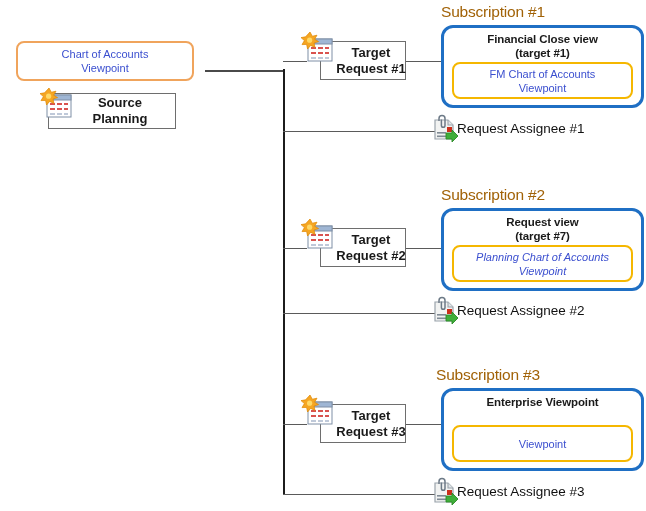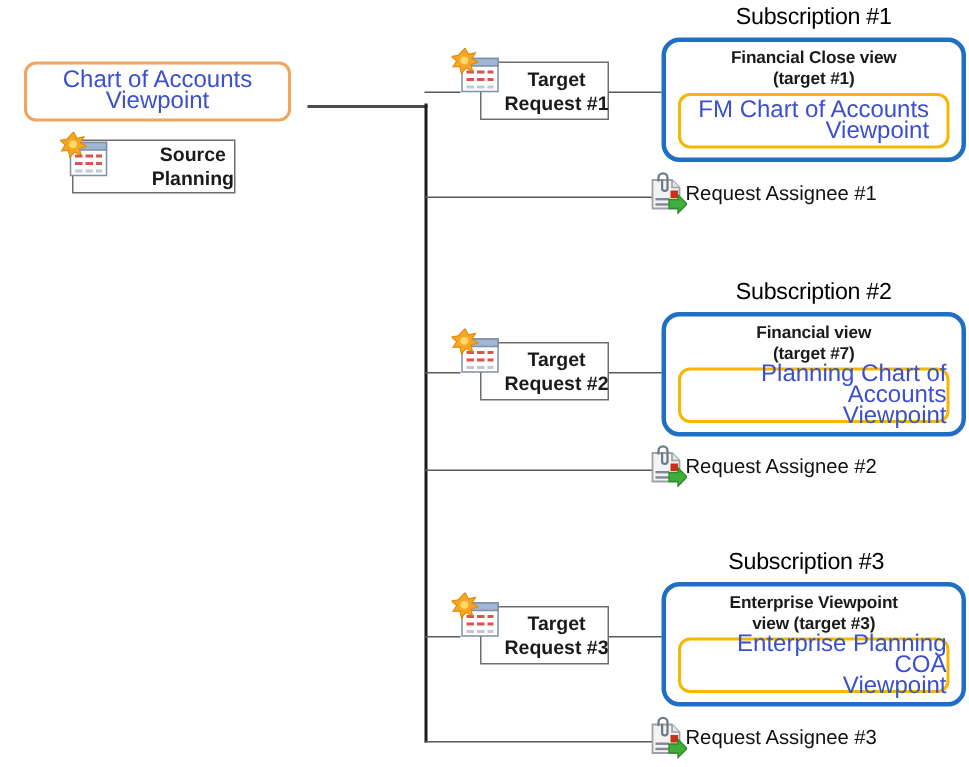--- a/index.html
+++ b/index.html
@@ -51,34 +51,34 @@
 
   
   .viewpoint {
     position: absolute;
     border-radius: 8px;
     box-sizing: border-box;
     display: flex;
     align-items: center;
     justify-content: center;
     text-align: center;
-    font-size: 16px;
+    font-size: 11px;
     color: #3b4fcf;
     line-height: 14px;
     background: #ffffff;
   }
   .viewpoint.orange { border: 2px solid #f0a45c; }
-  .viewpoint.yellow { border: 2px solid #f5b700; text-align: right; }
+  .viewpoint.yellow { border: 2px solid #f5b700; }
 
   
   .sub-caption {
     position: absolute;
     font-size: 15.5px;
-    color: #000000;
-    text-align: center;
+    color: #a16207;
+    text-align: left;
     letter-spacing: -0.2px;
   }
 
   
   .req-box {
     position: absolute;
     border: 1.5px solid #6e6e6e;
     background: #ffffff;
     box-sizing: border-box;
     display: flex;
@@ -141,21 +141,21 @@
   <div class="line-h thin" style="left:406px; top:424px; width:35px;"></div>
   <div class="line-h thin" style="left:283px; top:494px; width:155px;"></div>
 
   <div class="viewpoint orange" style="left:16px; top:41px; width:178px; height:40px;">
     <div>
       <div>Chart of Accounts</div>
       <div>Viewpoint</div>
     </div>
   </div>
 
-  <div class="req-box" style="left:48px; top:93px; width:109px; height:36px;justify-content:flex-end;">
+  <div class="req-box" style="left:48px; top:93px; width:128px; height:36px;">
     <div class="req-label">
       <div>Source</div>
       <div>Planning</div>
     </div>
   </div>
   <div class="tbl-icon" style="left:40px; top:88px;">
     <svg viewBox="0 0 34 32" width="34" height="32">
       <rect x="7" y="7" width="24" height="22" fill="#ffffff" stroke="#7f8fa6" stroke-width="1"></rect>
       <rect x="7" y="7" width="24" height="5" fill="#9fb6d4" stroke="#7f8fa6" stroke-width="1"></rect>
       <g fill="#d9534f">
@@ -235,25 +235,25 @@
         <rect x="9" y="22.5" width="9" height="1.6" fill="#7f8a94"></rect>
         <polygon points="18,20 24,20 24,17 30,23 24,29 24,26 18,26" fill="#3fae3a" stroke="#2d8a28" stroke-width="0.9"></polygon>
       </svg>
     </span>
     <span class="assignee-label">Request Assignee #1</span>
   </div>
 
   <div class="sub-caption" style="left:441px; top:186px; width:203px;">Subscription #2</div>
   <div class="view-box" style="left:441px; top:208px; width:203px; height:83px;">
     <div class="view-title">
-      <div>Financial view</div>
+      <div>Request view</div>
       <div>(target #7)</div>
     </div>
   </div>
-  <div class="viewpoint yellow" style="left:452px; top:245px; width:181px; height:37px;">
+  <div class="viewpoint yellow" style="left:452px; top:245px; width:181px; height:37px;font-style:italic;">
     <div>
       <div>Planning Chart of Accounts</div>
       <div>Viewpoint</div>
     </div>
   </div>
   <div class="req-box" style="left:320px; top:228px; width:86px; height:39px;">
     <div class="req-label">
       <div>Target</div>
       <div>Request #2</div>
     </div>
@@ -295,26 +295,24 @@
         <polygon points="18,20 24,20 24,17 30,23 24,29 24,26 18,26" fill="#3fae3a" stroke="#2d8a28" stroke-width="0.9"></polygon>
       </svg>
     </span>
     <span class="assignee-label">Request Assignee #2</span>
   </div>
 
   <div class="sub-caption" style="left:436px; top:366px; width:203px;">Subscription #3</div>
   <div class="view-box" style="left:441px; top:388px; width:203px; height:83px;">
     <div class="view-title">
       <div>Enterprise Viewpoint</div>
-      <div>view (target #3)</div>
     </div>
   </div>
   <div class="viewpoint yellow" style="left:452px; top:425px; width:181px; height:37px;">
     <div>
-      <div>Enterprise Planning COA</div>
       <div>Viewpoint</div>
     </div>
   </div>
   <div class="req-box" style="left:320px; top:404px; width:86px; height:39px;">
     <div class="req-label">
       <div>Target</div>
       <div>Request #3</div>
     </div>
   </div>
   <div class="tbl-icon" style="left:301px; top:395px;">

